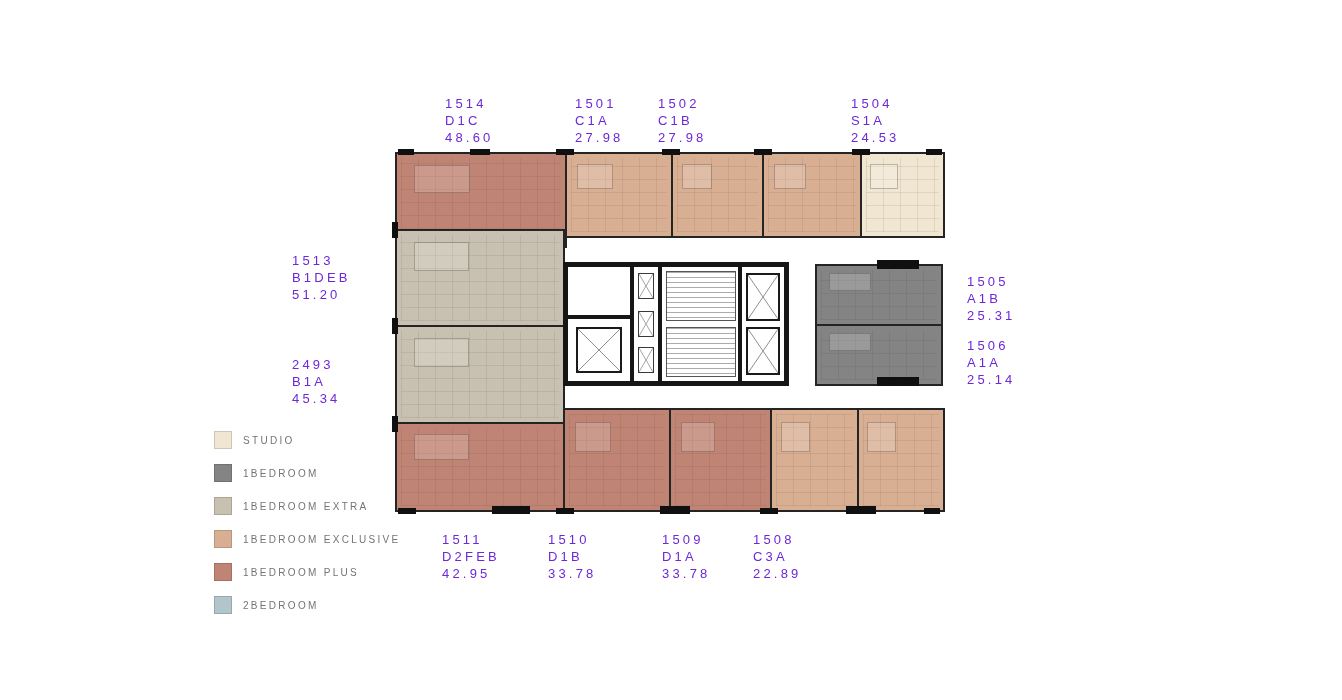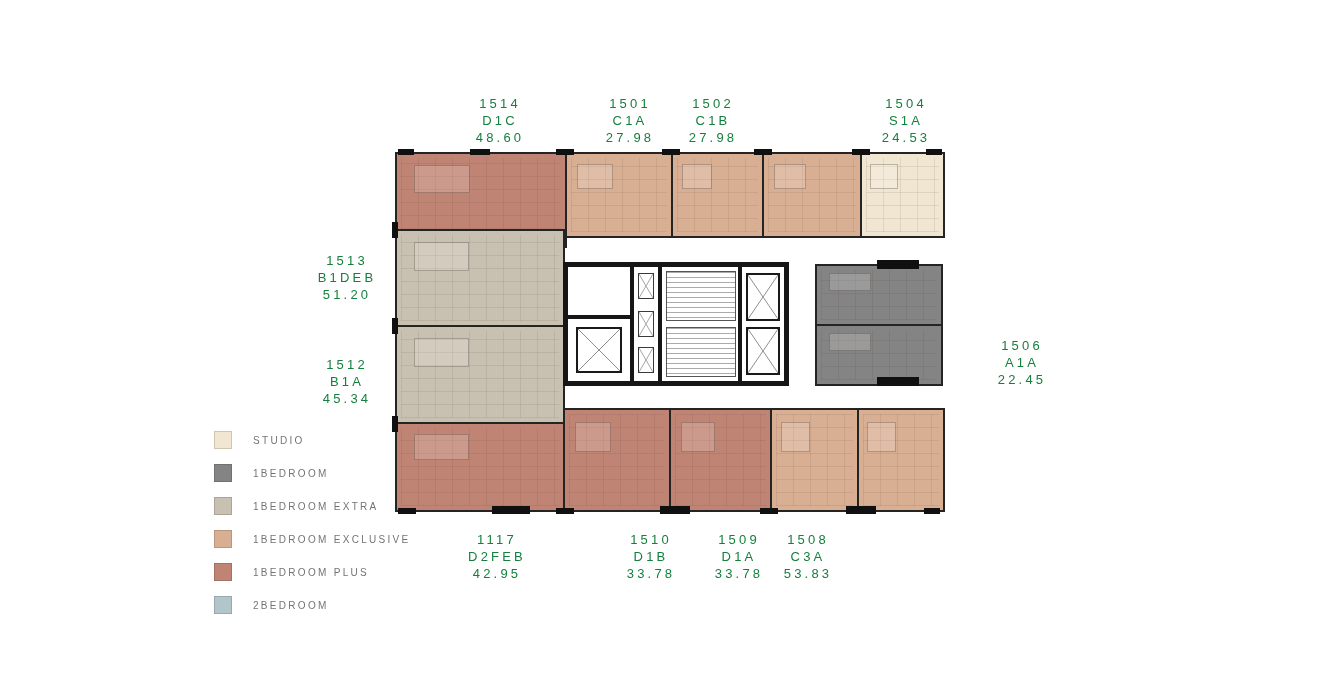--- a/index.html
+++ b/index.html
@@ -43,36 +43,36 @@
   .cell{position:absolute;box-sizing:border-box;border:1px solid #3a3a3a;background:#fff;}
   .cell svg{display:block;width:100%;height:100%;}
   .cell line{stroke:#a5a5a5;stroke-width:1;vector-effect:non-scaling-stroke;}
   .stair{position:absolute;box-sizing:border-box;border:1px solid #555;
          background-image:repeating-linear-gradient(180deg,#ababab 0 1px,transparent 1px 5px);}
 
   
   .ws{position:absolute;background:#101010;}
 
   
-  .lbl{position:absolute;width:110px;text-align:center;color:#15803d;
+  .lbl{position:absolute;width:110px;color:#6d28d9;
        font-size:13px;line-height:17px;letter-spacing:3.2px;}
   .L1514{left:445px;top:95px;}  .L1501{left:575px;top:95px;}
   .L1502{left:658px;top:95px;}  .L1503{left:753px;top:95px;}
   .L1504{left:851px;top:95px;}
   .L1513{left:292px;top:252px;} .L1512{left:292px;top:356px;}
   .L1505{left:967px;top:273px;} .L1506{left:967px;top:337px;}
-  .L1511{left:442px;top:531px;} .L1510{left:596px;top:531px;}
-  .L1509{left:684px;top:531px;} .L1508{left:753px;top:531px;}
+  .L1511{left:442px;top:531px;} .L1510{left:548px;top:531px;}
+  .L1509{left:662px;top:531px;} .L1508{left:753px;top:531px;}
   .L1507{left:846px;top:531px;}
 
   
   .legend{position:absolute;left:214px;top:431px;}
   .legend-item{display:flex;align-items:center;height:18px;margin-bottom:15px;}
   .swatch{width:18px;height:18px;flex:0 0 18px;box-shadow:inset 0 0 0 1px rgba(0,0,0,0.14);}
-  .legend-label{margin-left:21px;font-size:10px;letter-spacing:2.3px;color:#747474;}
+  .legend-label{margin-left:11px;font-size:10px;letter-spacing:2.3px;color:#747474;}
 </style>
 </head>
 <body>
 
 <div id="canvas">
 
   <div class="unit u1514" style="background: rgb(192, 132, 116);"></div>
   <div class="unit annex u1514b" style="background: rgb(192, 132, 116);"></div>
   <div class="unit u1501" style="background: rgb(217, 175, 147);"></div>
   <div class="unit u1502" style="background: rgb(217, 175, 147);"></div>
@@ -173,48 +173,53 @@
     <div>1504</div>
     <div>S1A</div>
     <div>24.53</div>
   </div>
   <div class="lbl L1513">
     <div>1513</div>
     <div>B1DEB</div>
     <div>51.20</div>
   </div>
   <div class="lbl L1512">
-    <div>1512</div>
+    <div>2493</div>
     <div>B1A</div>
     <div>45.34</div>
+  </div>
+  <div class="lbl L1505">
+    <div>1505</div>
+    <div>A1B</div>
+    <div>25.31</div>
   </div>
   <div class="lbl L1506">
     <div>1506</div>
     <div>A1A</div>
-    <div>22.45</div>
+    <div>25.14</div>
   </div>
   <div class="lbl L1511">
-    <div>1117</div>
+    <div>1511</div>
     <div>D2FEB</div>
     <div>42.95</div>
   </div>
   <div class="lbl L1510">
     <div>1510</div>
     <div>D1B</div>
     <div>33.78</div>
   </div>
   <div class="lbl L1509">
     <div>1509</div>
     <div>D1A</div>
     <div>33.78</div>
   </div>
   <div class="lbl L1508">
     <div>1508</div>
     <div>C3A</div>
-    <div>53.83</div>
+    <div>22.89</div>
   </div>
 
   <div class="legend">
     <div class="legend-item">
       <span class="swatch" style="background: rgb(241, 230, 209);"></span>
       <span class="legend-label">STUDIO</span>
     </div>
     <div class="legend-item">
       <span class="swatch" style="background: rgb(132, 132, 132);"></span>
       <span class="legend-label">1BEDROOM</span>

